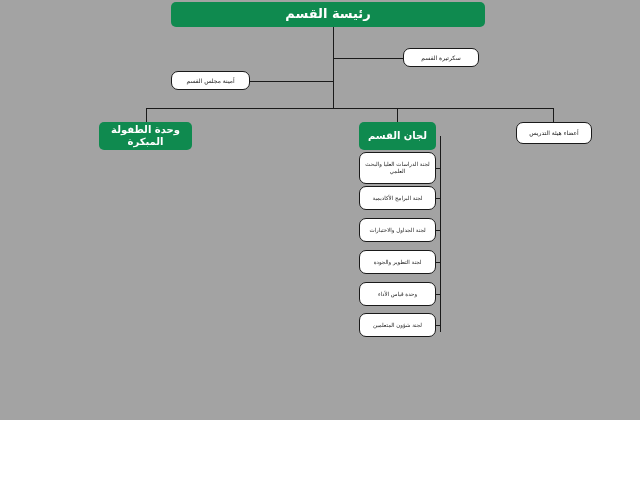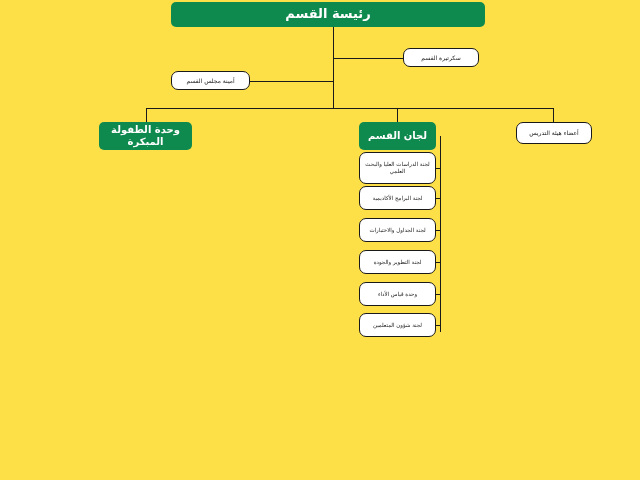--- a/index.html
+++ b/index.html
@@ -7,22 +7,22 @@
     margin: 0;
     padding: 0;
     background: #ffffff;
   }
   body {
     font-family: "DejaVu Sans", "Liberation Sans", sans-serif;
   }
   #chart-root {
     position: relative;
     width: 640px;
-    height: 480px;
-    background: #fde047;
+    height: 420px;
+    background: #a3a3a3;
     overflow: hidden;
   }
   
   .line {
     position: absolute;
     background: #1a1a1a;
   }
   .line.v { width: 1px; }
   .line.h { height: 1px; }
 

